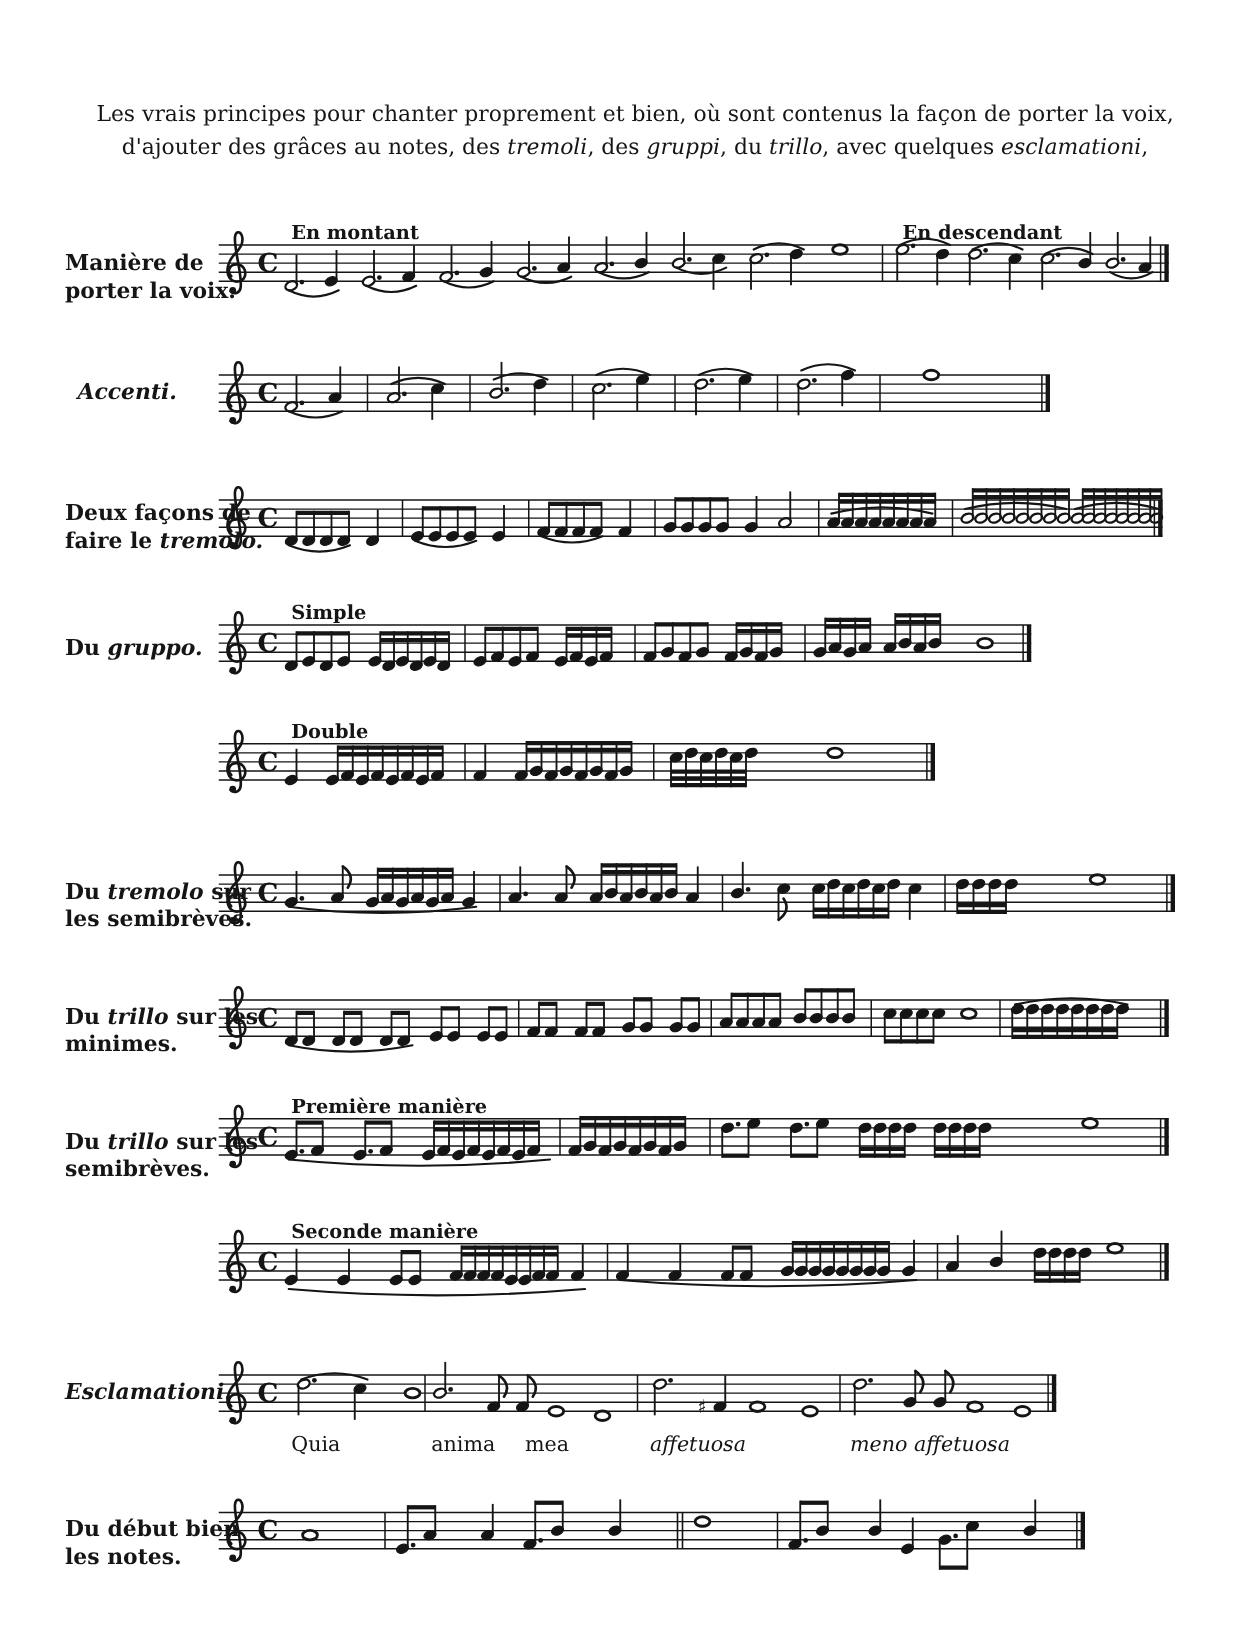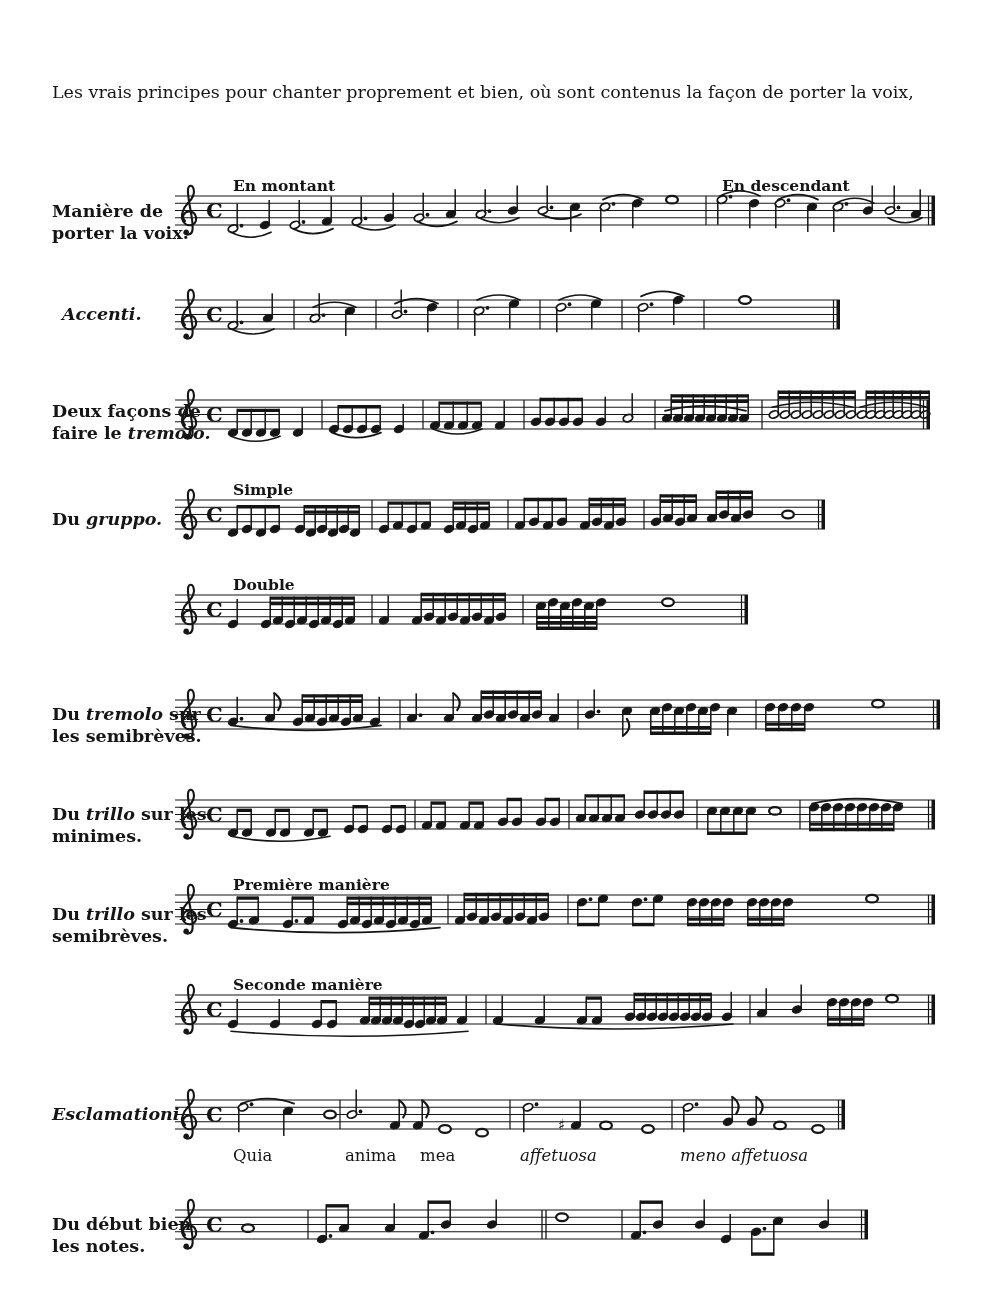--- a/index.html
+++ b/index.html
@@ -1,32 +1,33 @@
 <!DOCTYPE html>
 <html><head>
 <meta charset="utf-8">
 <style>
   html,body{margin:0;padding:0;background:#fff;}
   #page{position:relative;width:1006px;height:1306px;background:#ffffff;overflow:hidden;
         font-family:"DejaVu Serif", serif;color:#151515;}
-  #intro{position:absolute;left:52px;top:80px;width:912px;font-size:17.5px;line-height:1.47;}
+  #intro{position:absolute;left:52px;top:80px;width:912px;font-size:17.5px;line-height:1.47;text-align:center;}
   #intro i{font-style:italic;}
   #music-svg{position:absolute;left:0;top:0;}
   .sys-label{position:absolute;left:52px;font-size:17.5px;font-weight:700;line-height:1.26;}
   .sys-label i{font-style:italic;}
   .annotation{position:absolute;font-size:15.5px;font-weight:700;white-space:nowrap;}
   .lyric{position:absolute;font-size:16.5px;white-space:nowrap;}
   .lyric.it{font-style:italic;}
 </style>
 </head>
 <body>
 
 <div id="page">
   <div id="intro">
       <div>Les vrais principes pour chanter proprement et bien, où sont contenus la façon de porter la voix,</div>
+      <div>d'ajouter des grâces au notes, des <i>tremoli</i>, des <i>gruppi</i>, du <i>trillo</i>, avec quelques <i>esclamationi</i>,</div>
     </div>
   <svg id="music-svg" width="1006" height="1306">
       <g>
         <line x1="175" y1="196" x2="935" y2="196" stroke="#151515" stroke-width="1.1"></line>
         <line x1="175" y1="203.25" x2="935" y2="203.25" stroke="#151515" stroke-width="1.1"></line>
         <line x1="175" y1="210.5" x2="935" y2="210.5" stroke="#151515" stroke-width="1.1"></line>
         <line x1="175" y1="217.75" x2="935" y2="217.75" stroke="#151515" stroke-width="1.1"></line>
         <line x1="175" y1="225" x2="935" y2="225" stroke="#151515" stroke-width="1.1"></line>
         <path d="M 185 221 C 181 217 184 211.5 189 211.5 C 194.5 211.5 197 216 196 220.5 C 194.5 226 187 227 183.5 222 C 180 216.5 183 208 188 203 C 193 198 195 193 193.5 188.5 C 192 184.5 188.5 185 188 189.5 C 187.5 194 189 202 190.5 210 C 192 218 193 226 192.5 230 C 192 234.5 187 236 184.5 233" stroke="#151515" stroke-width="2.1" fill="none" stroke-linecap="round"></path>
         <circle cx="186.2" cy="232.2" r="2.7" fill="#151515"></circle>

